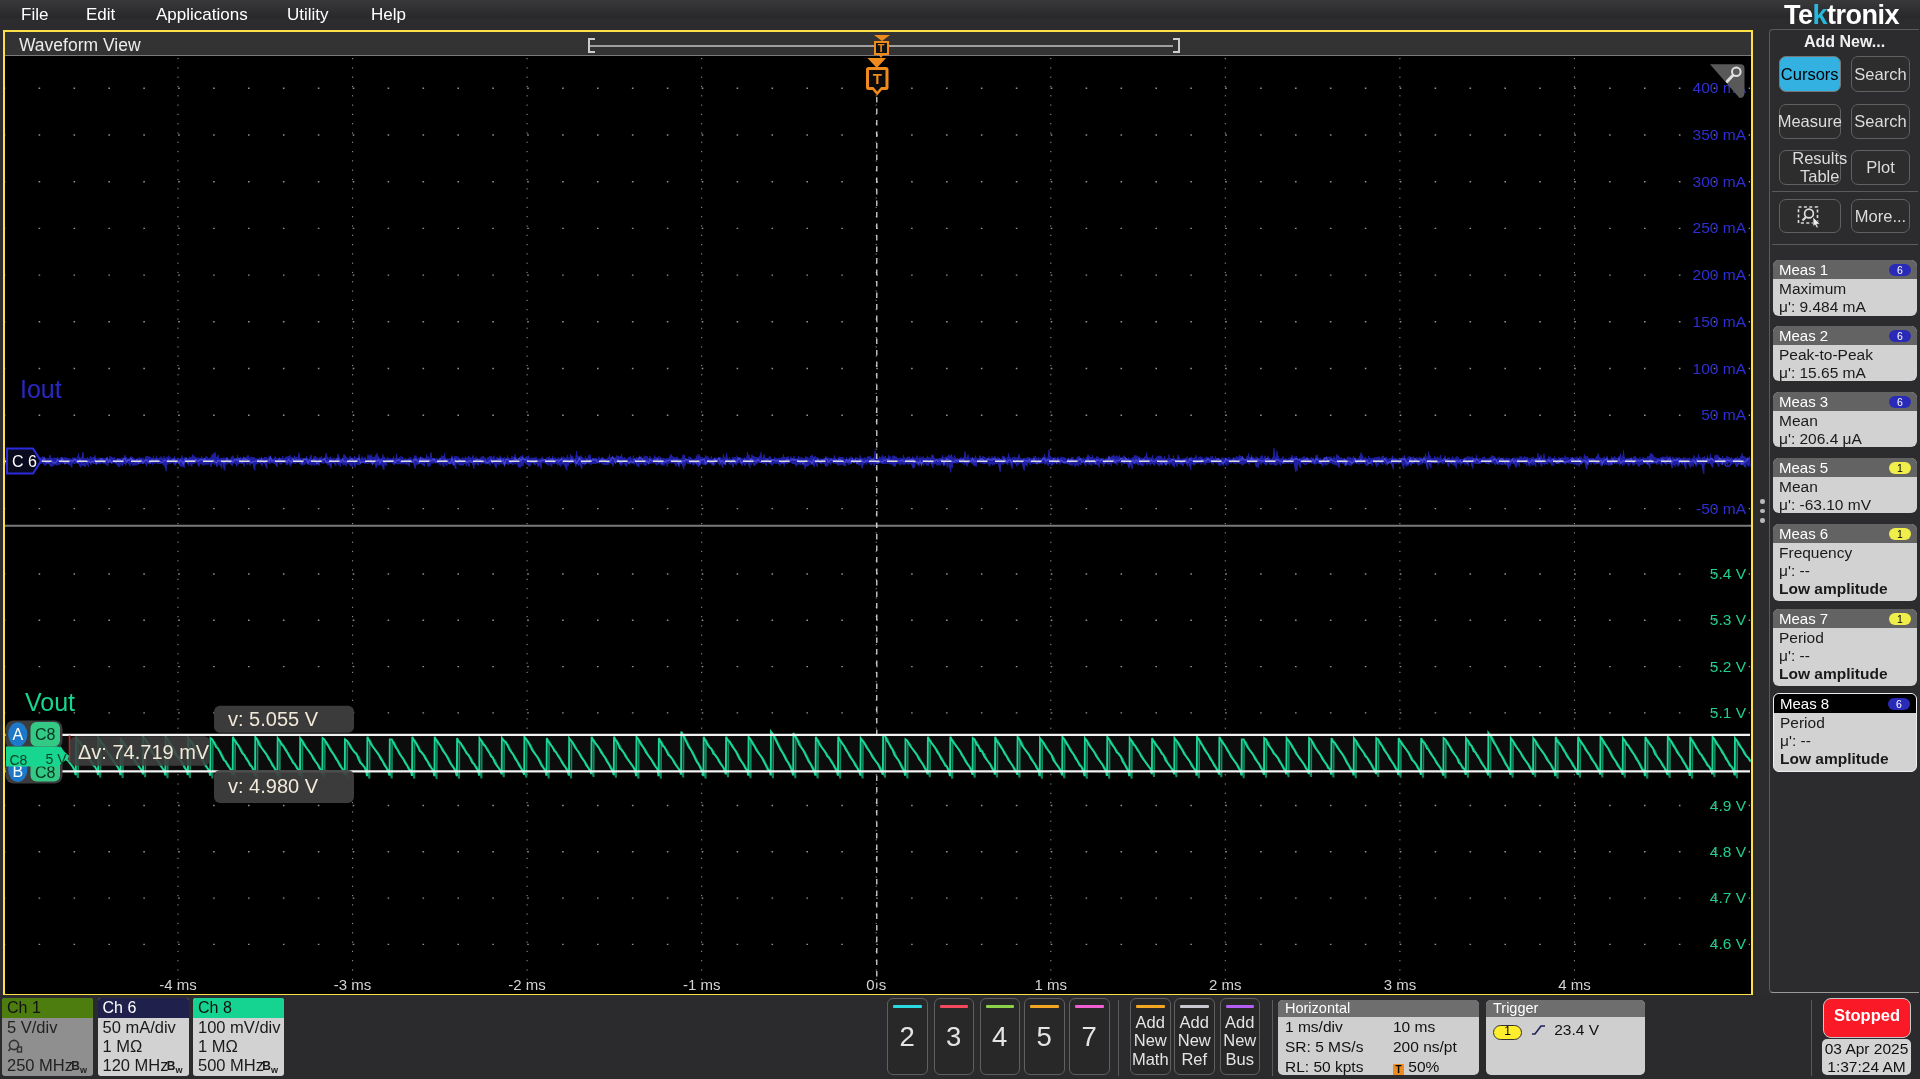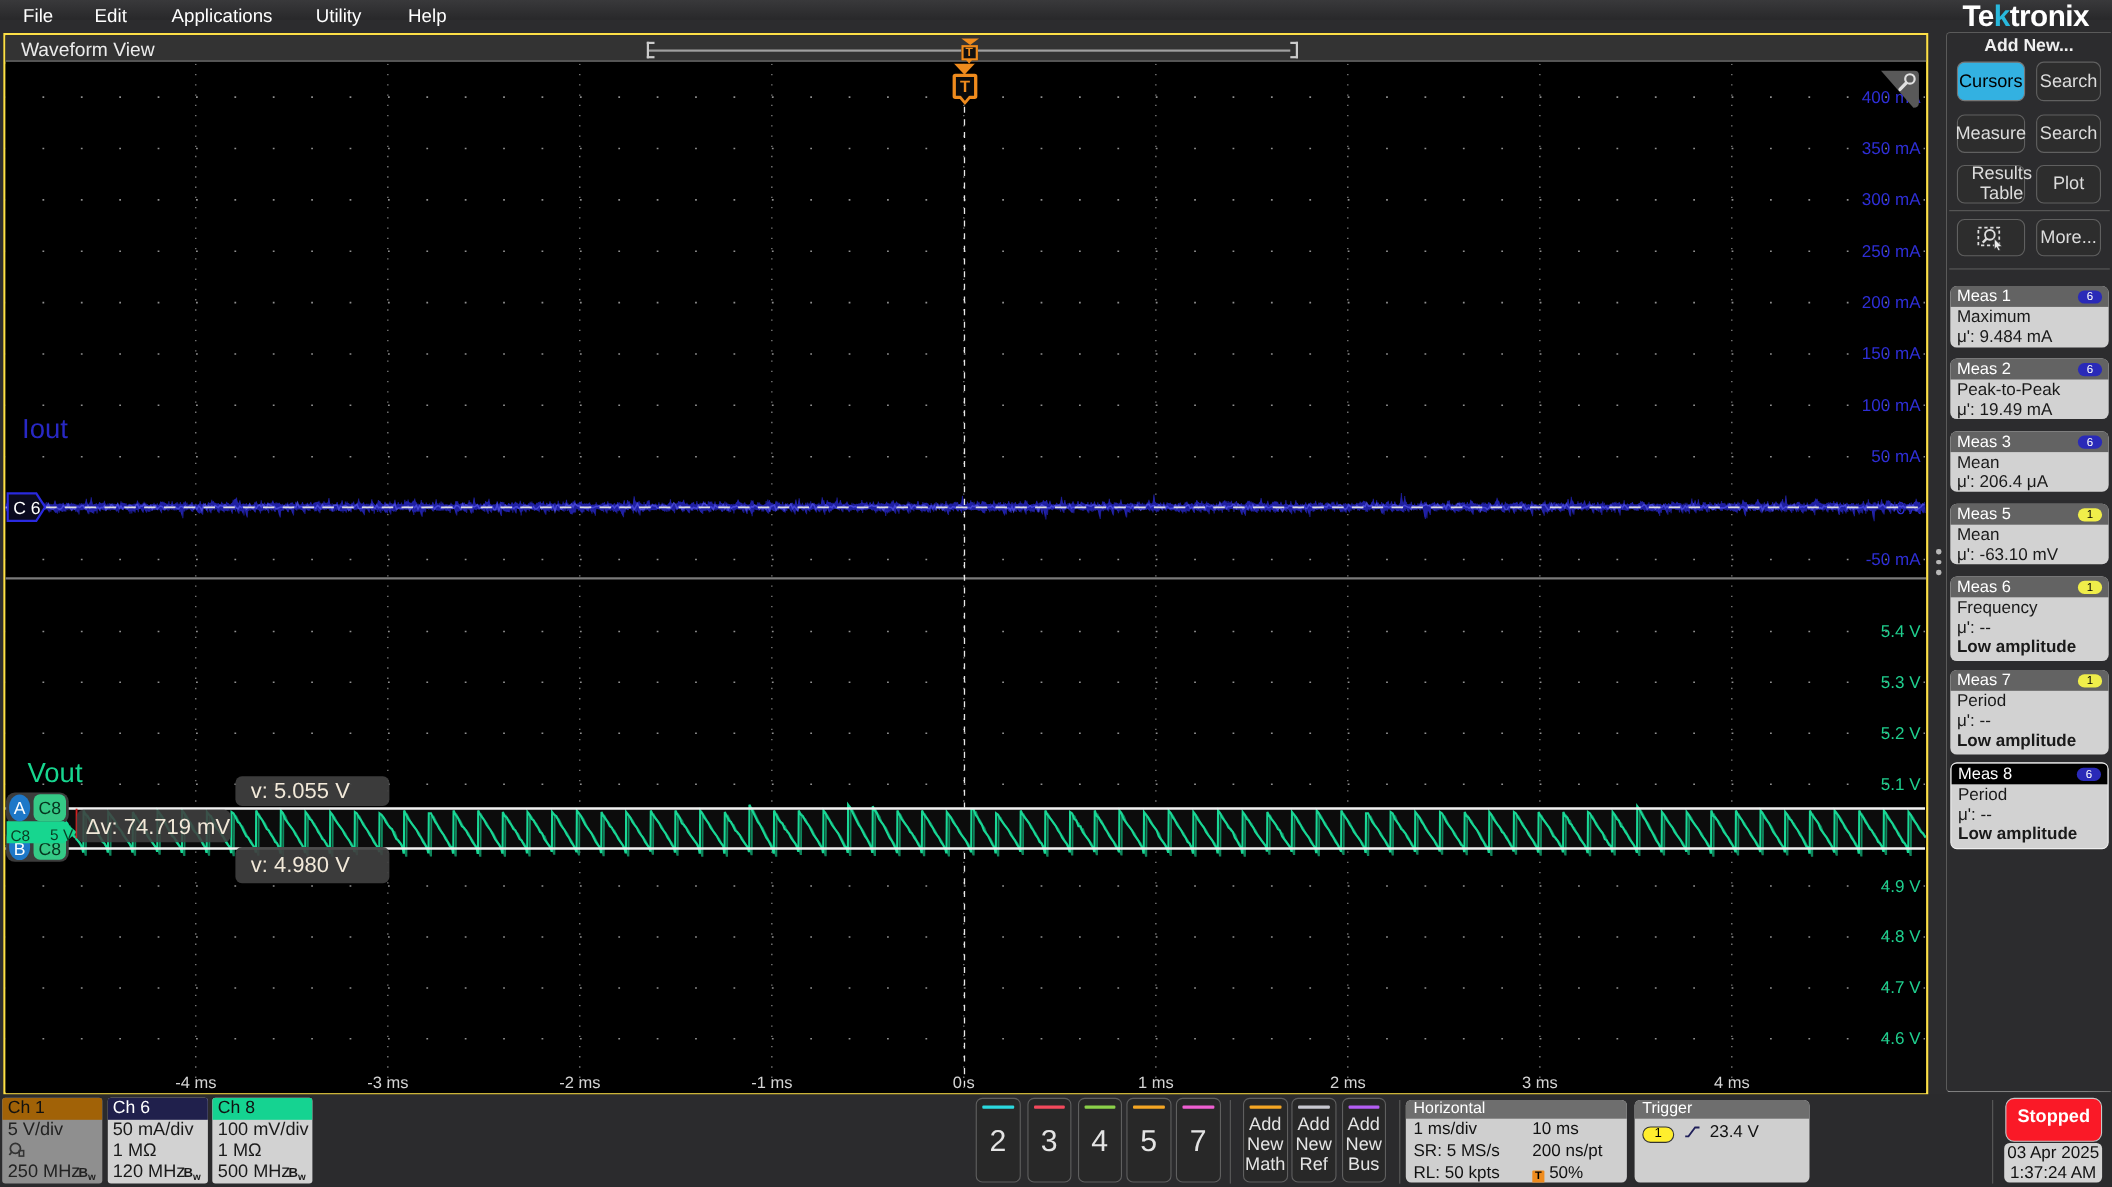--- a/index.html
+++ b/index.html
@@ -200,21 +200,21 @@
 <div class="mhdr">Meas 1<span class="pill pb">6</span></div>
 <div class="mbody">
       <div class="mline">Maximum</div>
       <div class="mline">μ': 9.484 mA</div>
     </div>
   </div>
 <div class="meas" style="top:326px;height:55px;">
 <div class="mhdr">Meas 2<span class="pill pb">6</span></div>
 <div class="mbody">
       <div class="mline">Peak-to-Peak</div>
-      <div class="mline">μ': 19.49 mA</div>
+      <div class="mline">μ': 15.65 mA</div>
     </div>
   </div>
 <div class="meas" style="top:392px;height:55px;">
 <div class="mhdr">Meas 3<span class="pill pb">6</span></div>
 <div class="mbody">
       <div class="mline">Mean</div>
       <div class="mline">μ': 206.4 μA</div>
     </div>
   </div>
 <div class="meas" style="top:458px;height:55px;">
@@ -248,21 +248,21 @@
       <div class="mline"><b>Low amplitude</b></div>
     </div>
   </div>
 <div class="dots3">
     <div></div>
     <div></div>
     <div></div>
   </div>
 <div class="bbar">
 <div class="chb" style="left:2px;background:#8f8f8f;color:#222">
-<div class="chh" style="background:#a16207;color:#111">Ch 1</div>
+<div class="chh" style="background:#4d7c0f;color:#111">Ch 1</div>
       <div class="chrow">5 V/div</div>
       <div class="chrow"><svg width="16" height="15" viewBox="0 0 16 15" style="vertical-align:-2px">
           <circle cx="7" cy="6" r="4.6" fill="none" stroke="#333" stroke-width="1.6"></circle>
           <path d="M3.5 9.5 L1.5 12" stroke="#333" stroke-width="1.6" fill="none"></path>
           <rect x="10.5" y="8" width="4" height="5" fill="none" stroke="#333" stroke-width="1.4"></rect>
         </svg></div>
       <div class="chrow">250 MHz <span class="bw">B<span>w</span></span></div>
     </div>
     <div class="chb" style="left:97.5px;background:#d2d2d2;color:#1a1a1a">
 <div class="chh" style="background:#20204c;color:#fff">Ch 6</div>

